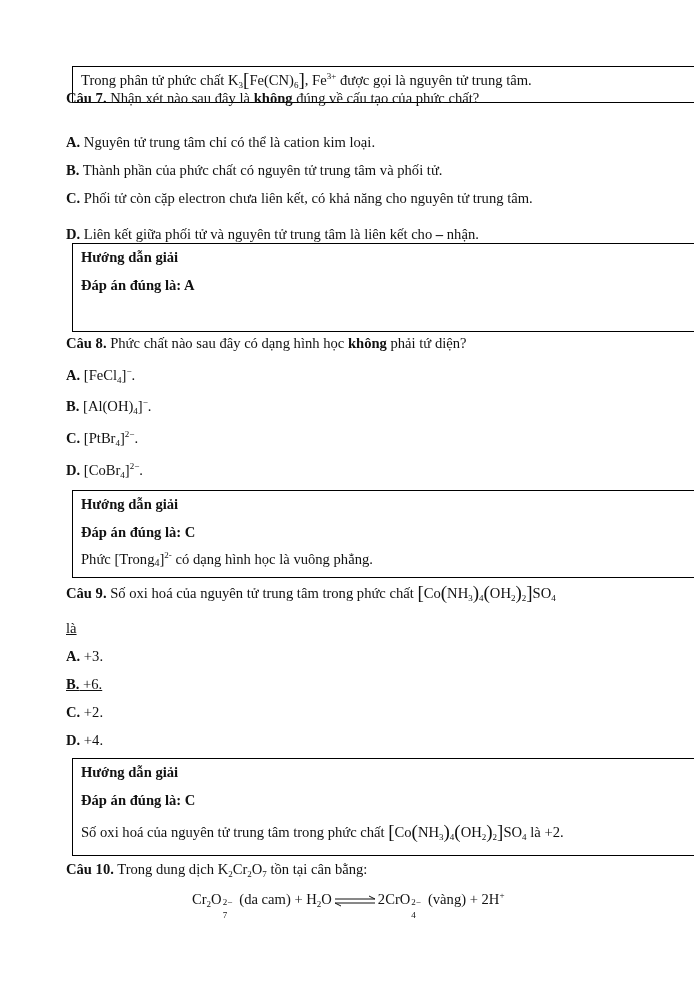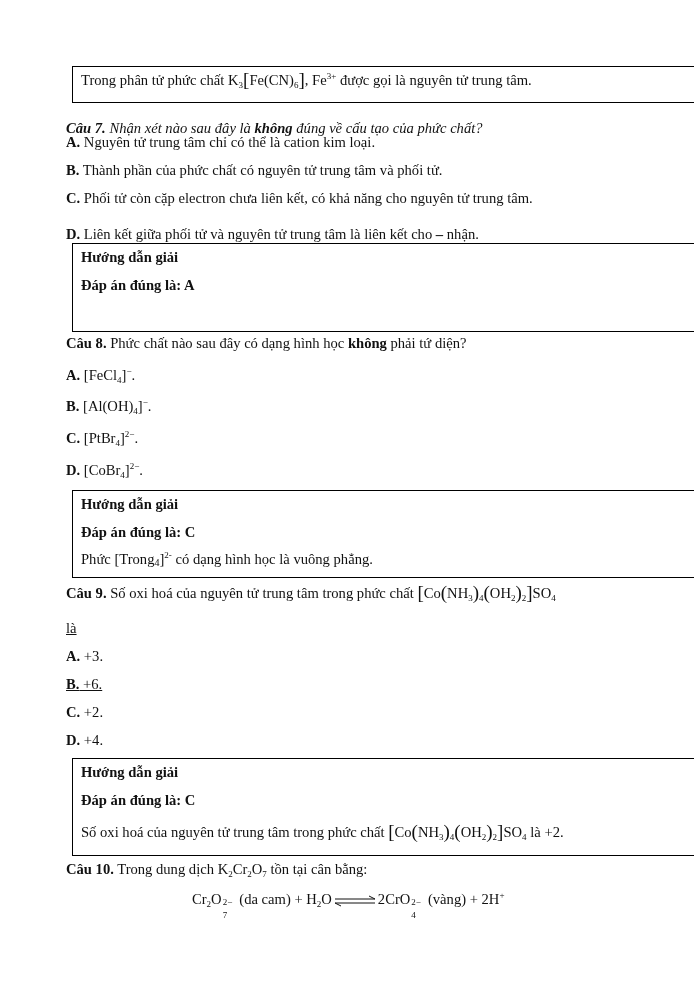--- a/index.html
+++ b/index.html
@@ -18,21 +18,21 @@
 </style>
 </head>
 <body>
 
 <div class="box" style="top:66px;height:37px;">
   <div class="line" style="top:4px;">
     <span>Trong phân tử phức chất </span>K<sub>3</sub><span class="big">[</span>Fe(CN)<sub>6</sub><span class="big">]</span><span>, </span>Fe<sup>3+</sup><span> được gọi là nguyên tử trung tâm.</span>
   </div>
 </div>
 
-<div class="line" style="top:119px;font-style:italic;">
+<div class="line" style="top:89px;">
   <b>Câu 7.</b><span> Nhận xét nào sau đây là </span><b>không</b><span> đúng về cấu tạo của phức chất?</span>
 </div>
 <div class="line" style="top:133px;">
   <b>A.</b><span> Nguyên tử trung tâm chỉ có thể là cation kim loại.</span>
 </div>
 <div class="line" style="top:161px;">
   <b>B.</b><span> Thành phần của phức chất có nguyên tử trung tâm và phối tử.</span>
 </div>
 <div class="line" style="top:189px;">
   <b>C.</b><span> Phối tử còn cặp electron chưa liên kết, có khả năng cho nguyên tử trung tâm.</span>

